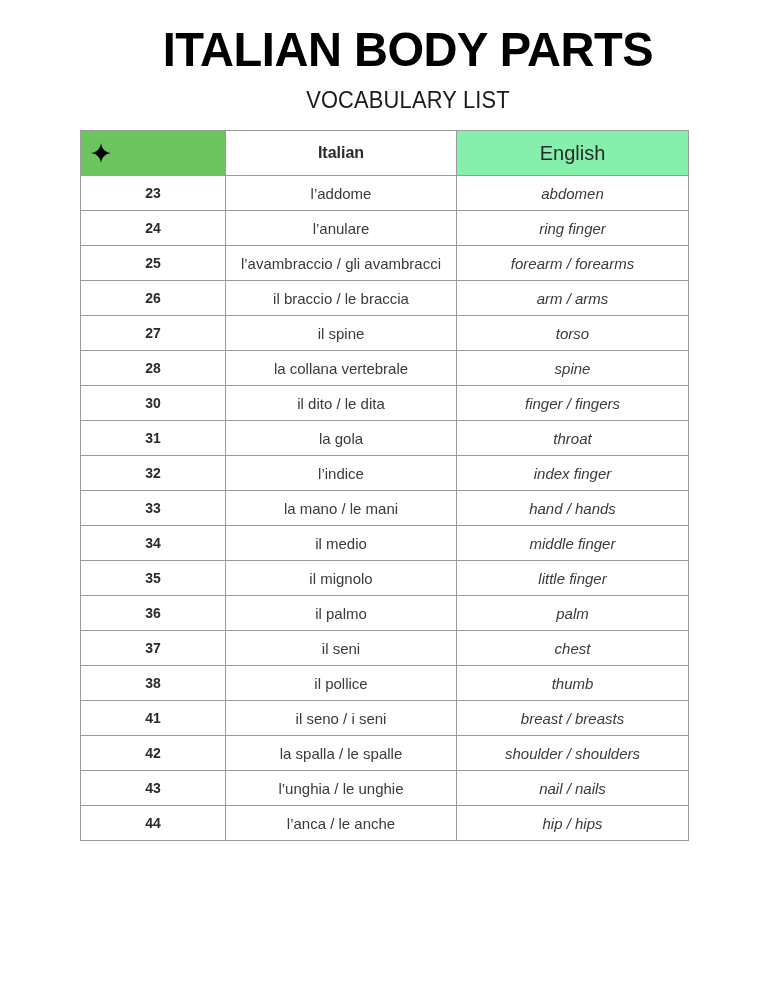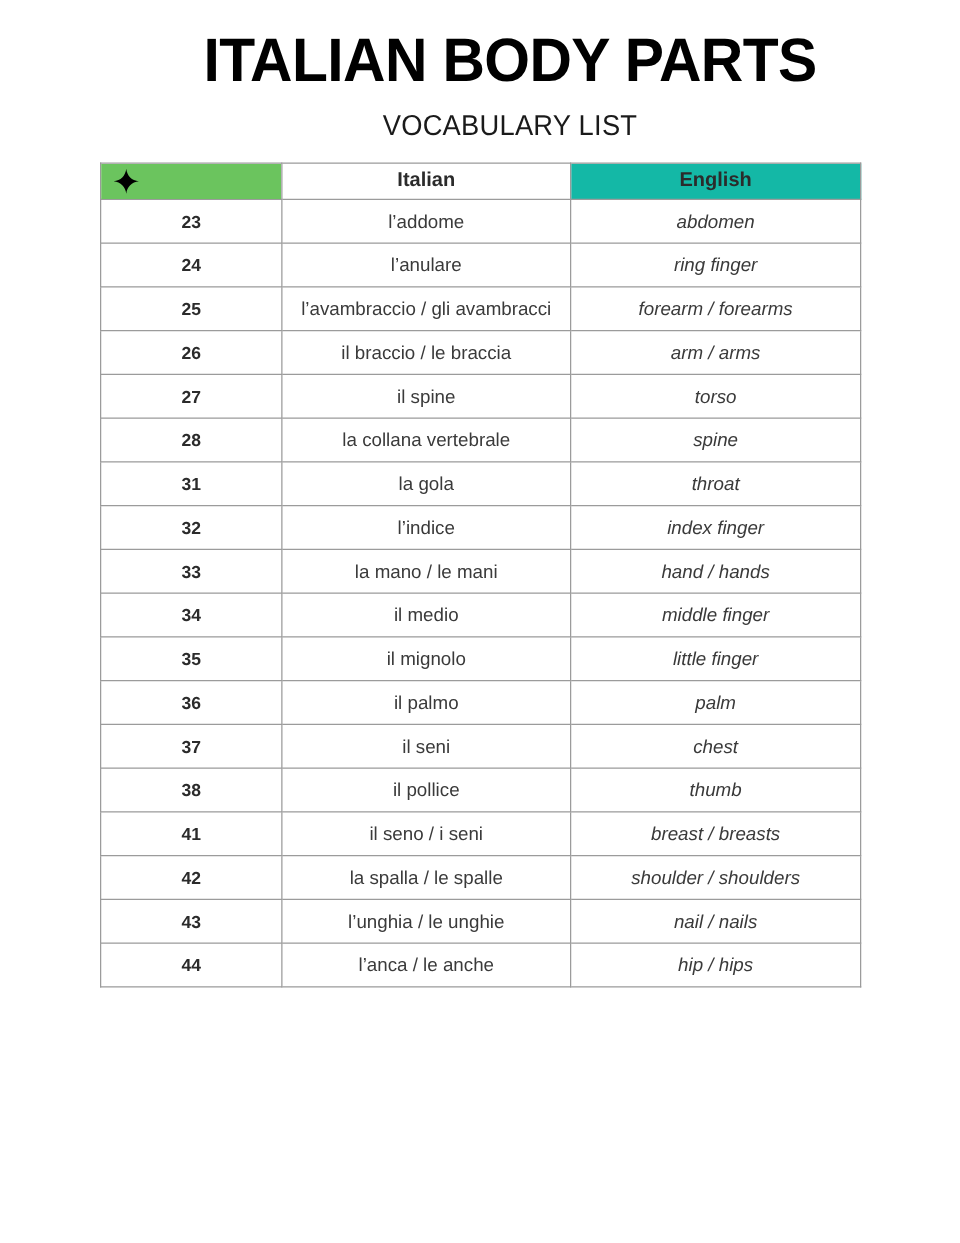--- a/index.html
+++ b/index.html
@@ -71,21 +71,21 @@
 
   table.vocab th,
   table.vocab td {
     border: 1px solid #9b9b9b;
     text-align: center;
     vertical-align: middle;
     padding: 0;
   }
 
   
-  thead tr { height: 29px; }
+  thead tr { height: 45px; }
 
   th.h-star {
     background: #6bc45e;
     position: relative;
   }
   th.h-star .star-icon {
     position: absolute;
     left: 9px;
     top: 50%;
     transform: translateY(-50%);
@@ -93,24 +93,24 @@
   }
 
   th.h-italian {
     background: #ffffff;
     color: #2b2b2b;
     font-size: 16px;
     font-weight: bold;
   }
 
   th.h-english {
-    background: #14b8a6;
+    background: #86efac;
     color: #2b2b2b;
-    font-size: 16px;
-    font-weight: bold;
+    font-size: 20px;
+    font-weight: normal;
   }
 
   
   tbody tr { height: 35px; }
 
   td.c-id {
     font-size: 14px;
     font-weight: bold;
     color: #2b2b2b;
     margin-left: 34px;
@@ -183,20 +183,25 @@
             <td class="c-id">27</td>
             <td class="c-it">il spine</td>
             <td class="c-en">torso</td>
           </tr>
           <tr>
             <td class="c-id">28</td>
             <td class="c-it">la collana vertebrale</td>
             <td class="c-en">spine</td>
           </tr>
           <tr>
+            <td class="c-id">30</td>
+            <td class="c-it">il dito / le dita</td>
+            <td class="c-en">finger / fingers</td>
+          </tr>
+          <tr>
             <td class="c-id">31</td>
             <td class="c-it">la gola</td>
             <td class="c-en">throat</td>
           </tr>
           <tr>
             <td class="c-id">32</td>
             <td class="c-it">l’indice</td>
             <td class="c-en">index finger</td>
           </tr>
           <tr>

